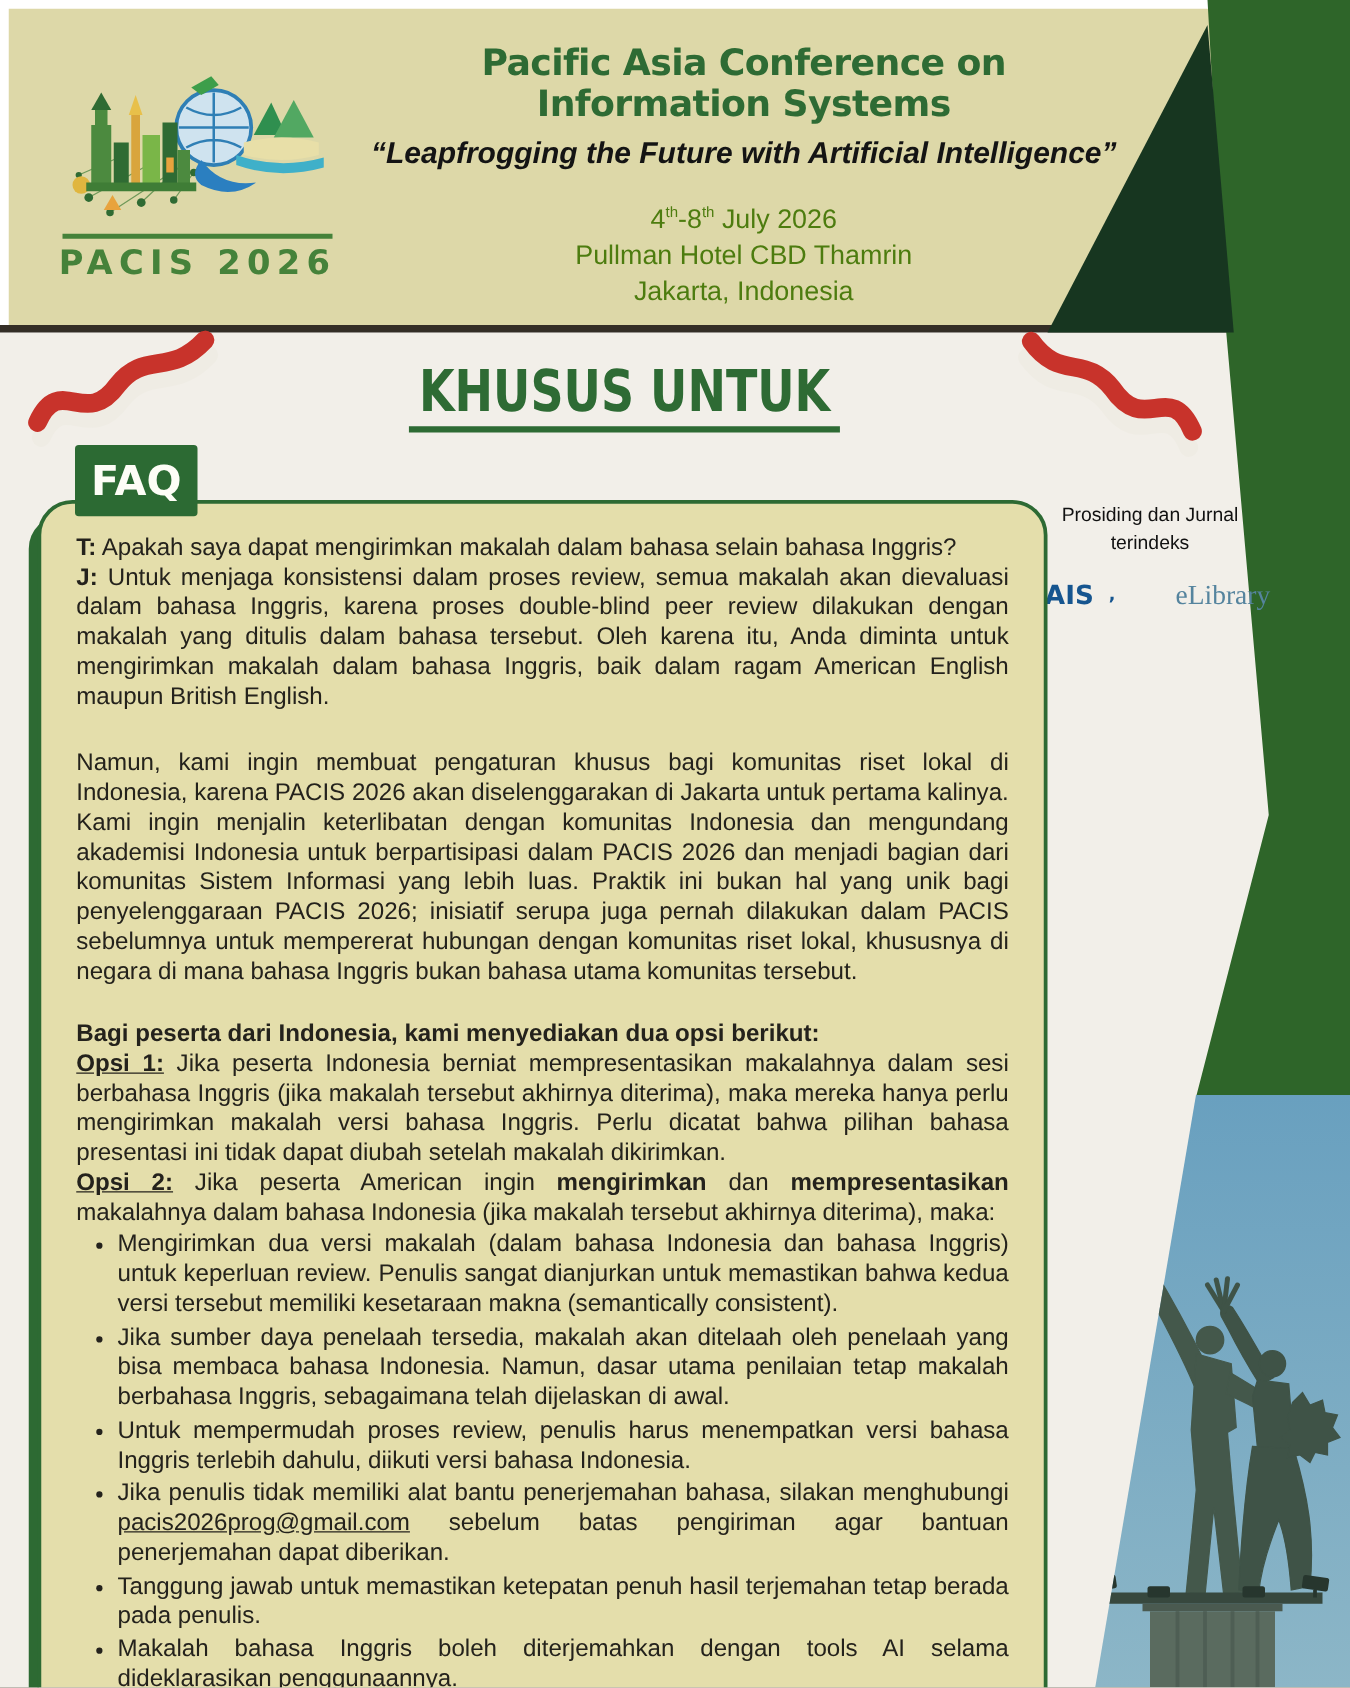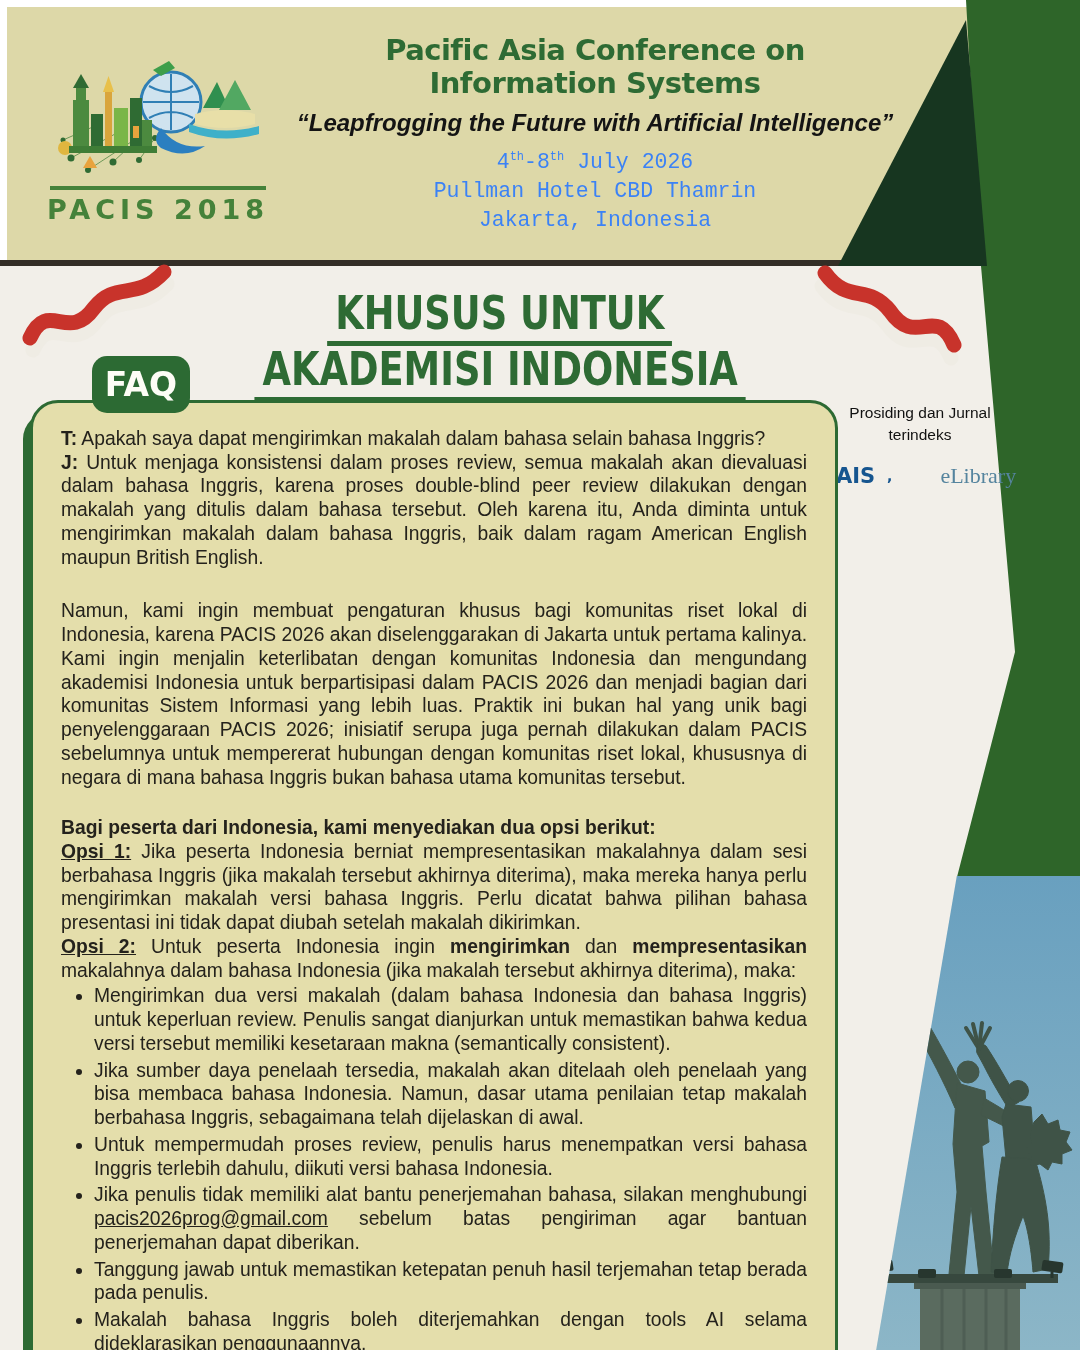--- a/index.html
+++ b/index.html
@@ -13,35 +13,35 @@
 
   .logo-wrap{position:absolute;left:42px;top:30px;width:232px;text-align:center;}
   .logo-rule{height:4px;background:#45823a;margin:4px 8px 4px 8px;}
   .logo-text{font-family:"DejaVu Sans",sans-serif;font-weight:bold;font-size:27px;
              letter-spacing:5px;color:#45823a;}
 
   .title-block{position:absolute;left:290px;top:34px;width:610px;text-align:center;}
   .conf-title{font-family:"DejaVu Sans",sans-serif;font-weight:bold;font-size:29px;
               line-height:1.14;color:#2e6b34;letter-spacing:-0.5px;}
   .tagline{margin-top:9px;font-size:24px;font-weight:bold;font-style:italic;color:#141414;}
-  .venue{margin-top:11px;font-size:21.5px;line-height:1.34;color:#3b82f6;font-family:Liberation Mono, monospace;}
+  .venue{margin-top:24px;font-size:21.5px;line-height:1.34;color:#4d7c0f;}
   .venue sup{font-size:12px;}
 
   
   .shapes{position:absolute;left:0;top:0;width:1080px;height:1350px;pointer-events:none;}
 
   
   .heading{position:absolute;left:150px;top:290px;width:700px;text-align:center;color:#2e6b34;}
   .heading-line{display:inline-block;transform:scaleX(0.8);transform-origin:center;
                 font-family:"DejaVu Sans",sans-serif;font-weight:bold;font-size:46px;
                 line-height:1.04;border-bottom:5px solid #2e6b34;padding:0 10px 3px 10px;}
 
   .faq-badge{position:absolute;left:60px;top:356px;width:98px;height:57px;background:#2c6a33;
-             border-radius:15px;z-index:5;display:flex;align-items:center;justify-content:center;
-             color:#fdfdf6;font-family:"DejaVu Sans",sans-serif;font-weight:bold;font-size:33px;margin-left:32px;}
+             border-radius:3px;z-index:5;display:flex;align-items:center;justify-content:center;
+             color:#fdfdf6;font-family:"DejaVu Sans",sans-serif;font-weight:bold;font-size:33px;}
 
   
   .card{position:absolute;left:30px;top:400px;width:808px;box-sizing:border-box;z-index:3;
         background:#e4deab;border:3px solid #2d6a33;border-radius:28px;
         box-shadow:-8px 11px 0 -1px #2d6a33;
         padding:24px 28px 20px 28px;
         font-size:19.3px;line-height:1.23;color:#24221c;text-align:justify;}
   .card p{margin:0;}
   .b{font-weight:bold;}
   .u{text-decoration:underline;}
@@ -117,50 +117,49 @@
 
       <g>
         <path d="M160,78 l14,-26 12,26 z" fill="#2f8f4f"></path>
         <path d="M176,80 l16,-30 16,30 z" fill="#52a862"></path>
         <path d="M152,84 q30,-8 60,0 l0,10 q-30,8 -60,0 z" fill="#e8dfa8"></path>
         <path d="M146,94 q34,12 70,2 l0,8 q-36,10 -70,-2 z" fill="#3fb0c9"></path>
         <path d="M118,98 q16,22 44,18 q-20,14 -44,2 q-10,-8 0,-20 z" fill="#2b7fc0"></path>
       </g>
     </svg>
     <div class="logo-rule"></div>
-    <div class="logo-text">PACIS 2018</div>
+    <div class="logo-text">PACIS 2026</div>
   </div>
 
   <div class="title-block">
     <div class="conf-title">
       <div>Pacific Asia Conference on</div>
       <div>Information Systems</div>
     </div>
     <div class="tagline">“Leapfrogging the Future with Artificial Intelligence”</div>
     <div class="venue">
       <div><span>4</span><sup>th</sup><span>-8</span><sup>th</sup><span> July 2026</span></div>
       <div>Pullman Hotel CBD Thamrin</div>
       <div>Jakarta, Indonesia</div>
     </div>
   </div>
 
   <div class="heading">
     <div><span class="heading-line">KHUSUS UNTUK</span></div>
-    <div><span class="heading-line">AKADEMISI INDONESIA</span></div>
   </div>
 
   <div class="faq-badge">FAQ</div>
 
   <div class="card">
     <p><span class="b">T:</span><span> Apakah saya dapat mengirimkan makalah dalam bahasa selain bahasa Inggris?</span></p>
     <p><span class="b">J:</span><span> Untuk menjaga konsistensi dalam proses review, semua makalah akan dievaluasi dalam bahasa Inggris, karena proses double-blind peer review dilakukan dengan makalah yang ditulis dalam bahasa tersebut. Oleh karena itu, Anda diminta untuk mengirimkan makalah dalam bahasa Inggris, baik dalam ragam American English maupun British English.</span></p>
     <p class="gap-lg">Namun, kami ingin membuat pengaturan khusus bagi komunitas riset lokal di Indonesia, karena PACIS 2026 akan diselenggarakan di Jakarta untuk pertama kalinya. Kami ingin menjalin keterlibatan dengan komunitas Indonesia dan mengundang akademisi Indonesia untuk berpartisipasi dalam PACIS 2026 dan menjadi bagian dari komunitas Sistem Informasi yang lebih luas. Praktik ini bukan hal yang unik bagi penyelenggaraan PACIS 2026; inisiatif serupa juga pernah dilakukan dalam PACIS sebelumnya untuk mempererat hubungan dengan komunitas riset lokal, khususnya di negara di mana bahasa Inggris bukan bahasa utama komunitas tersebut.</p>
     <p class="b gap-md">Bagi peserta dari Indonesia, kami menyediakan dua opsi berikut:</p>
     <p><span class="b u">Opsi 1:</span><span> Jika peserta Indonesia berniat mempresentasikan makalahnya dalam sesi berbahasa Inggris (jika makalah tersebut akhirnya diterima), maka mereka hanya perlu mengirimkan makalah versi bahasa Inggris. Perlu dicatat bahwa pilihan bahasa presentasi ini tidak dapat diubah setelah makalah dikirimkan.</span></p>
-    <p><span class="b u">Opsi 2:</span><span> Untuk peserta Indonesia ingin </span><span class="b">mengirimkan</span><span> dan </span><span class="b">mempresentasikan</span><span> makalahnya dalam bahasa Indonesia (jika makalah tersebut akhirnya diterima), maka:</span></p>
+    <p><span class="b u">Opsi 2:</span><span> Jika peserta American ingin </span><span class="b">mengirimkan</span><span> dan </span><span class="b">mempresentasikan</span><span> makalahnya dalam bahasa Indonesia (jika makalah tersebut akhirnya diterima), maka:</span></p>
     <ul>
       <li>Mengirimkan dua versi makalah (dalam bahasa Indonesia dan bahasa Inggris) untuk keperluan review. Penulis sangat dianjurkan untuk memastikan bahwa kedua versi tersebut memiliki kesetaraan makna (semantically consistent).</li>
       <li>Jika sumber daya penelaah tersedia, makalah akan ditelaah oleh penelaah yang bisa membaca bahasa Indonesia. Namun, dasar utama penilaian tetap makalah berbahasa Inggris, sebagaimana telah dijelaskan di awal.</li>
       <li>Untuk mempermudah proses review, penulis harus menempatkan versi bahasa Inggris terlebih dahulu, diikuti versi bahasa Indonesia.</li>
       <li><span>Jika penulis tidak memiliki alat bantu penerjemahan bahasa, silakan menghubungi </span><a class="email-link" href="#">pacis2026prog@gmail.com</a><span> sebelum batas pengiriman agar bantuan penerjemahan dapat diberikan.</span></li>
       <li>Tanggung jawab untuk memastikan ketepatan penuh hasil terjemahan tetap berada pada penulis.</li>
       <li>Makalah bahasa Inggris boleh diterjemahkan dengan tools AI selama dideklarasikan penggunaannya.</li>
     </ul>
   </div>
 

